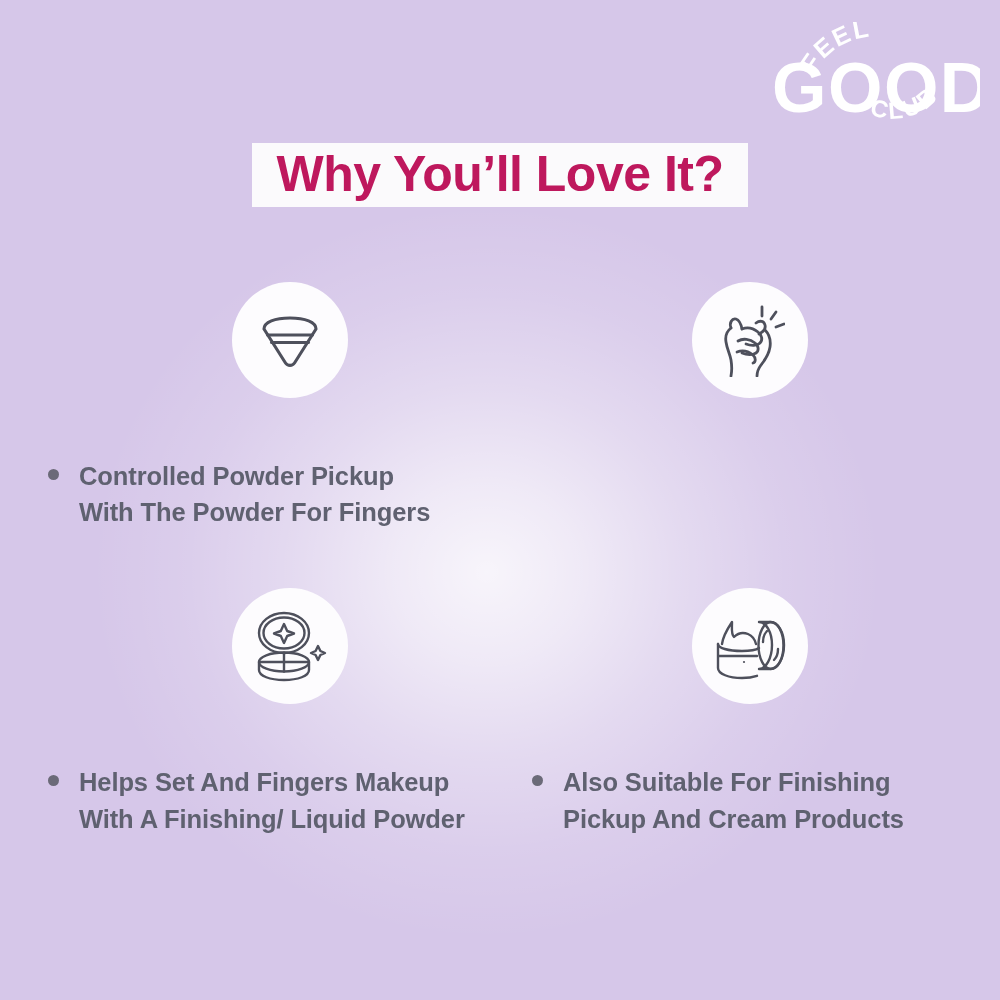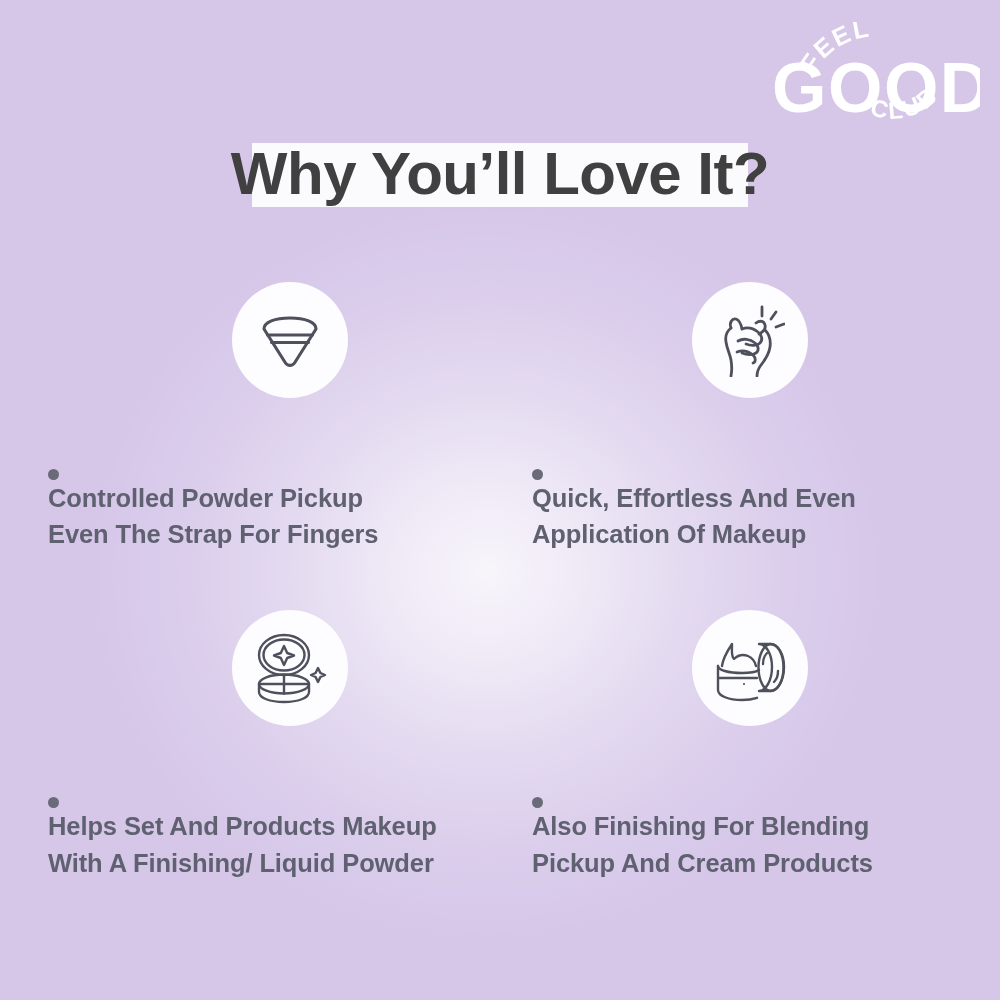--- a/index.html
+++ b/index.html
@@ -48,23 +48,23 @@
     left: 252px;
     top: 143px;
     width: 496px;
     height: 64px;
     background: #fbfafc;
     display: flex;
     align-items: center;
     justify-content: center;
   }
   .title-text {
-    font-size: 60px;
+    font-size: 50px;
     font-weight: bold;
-    color: #404040;
+    color: #be185d;
     letter-spacing: -0.5px;
     white-space: nowrap;
     line-height: 1;
     padding-bottom: 3px;
   }
 
   
   .features {
     position: absolute;
     left: 0;
@@ -90,21 +90,20 @@
     justify-content: center;
     margin-left: 232px;
   }
   .feature.right .icon-circle { margin-left: 192px; }
   .icon-circle svg { display: block; }
 
   .feature-text {
     display: flex;
     margin-top: 60px;
     padding-left: 48px;
-    flex-direction: column;
   }
   .feature.right .feature-text { padding-left: 32px; }
   .bullet {
     width: 11px;
     height: 11px;
     border-radius: 50%;
     background: #6b6a78;
     flex: 0 0 auto;
     margin-top: 11px;
     margin-right: 20px;
@@ -159,21 +158,21 @@
                 <line x1="14.6" y1="32" x2="59.4" y2="32"></line>
                 <line x1="18.6" y1="39.5" x2="55.4" y2="39.5"></line>
               </g>
             </svg>
           </span>
         </div>
         <div class="feature-text">
           <span class="bullet"></span>
           <div class="feature-label">
             <span>Controlled Powder Pickup</span><br>
-            <span>Even The Strap For Fingers</span>
+            <span>With The Powder For Fingers</span>
           </div>
         </div>
       </div>
 
       <div class="feature right">
         <div class="icon-circle">
           <span>
             <svg width="70" height="74" viewBox="0 0 70 74">
               <g fill="none" stroke="#4e505c" stroke-width="2.8" stroke-linecap="round" stroke-linejoin="round">
 
@@ -191,27 +190,20 @@
 
                 <path d="M27 26 C32 24 38 25 43 29 C47 32 48 37 45 40
                          C42 43 36 43 31 41"></path>
                 <path d="M23 38 C28 35 35 36 40 40 C44 43 44 48 41 50
                          C38 52 32 52 27 50"></path>
                 <path d="M22 49 C27 47 33 48 38 52 C41 55 41 59 38 60"></path>
               </g>
             </svg>
           </span>
         </div>
-        <div class="feature-text">
-          <span class="bullet"></span>
-          <div class="feature-label">
-            <span>Quick, Effortless And Even</span><br>
-            <span>Application Of Makeup</span>
-          </div>
-        </div>
       </div>
 
     </div>
 
     <div class="feature-row second">
 
       <div class="feature left">
         <div class="icon-circle">
           <span>
             <svg width="76" height="72" viewBox="0 0 76 72">
@@ -228,21 +220,21 @@
                 <line x1="7.2" y1="52" x2="56.8" y2="52"></line>
 
                 <path d="M66 36 L68.4 41 L73 43 L68.4 45 L66 50 L63.6 45 L59 43 L63.6 41 Z"></path>
               </g>
             </svg>
           </span>
         </div>
         <div class="feature-text">
           <span class="bullet"></span>
           <div class="feature-label">
-            <span>Helps Set And Products Makeup</span><br>
+            <span>Helps Set And Fingers Makeup</span><br>
             <span>With A Finishing/ Liquid Powder</span>
           </div>
         </div>
       </div>
 
       <div class="feature right">
         <div class="icon-circle">
           <span>
             <svg width="80" height="68" viewBox="0 0 80 68">
               <g fill="none" stroke="#4e505c" stroke-width="2.4" stroke-linecap="round" stroke-linejoin="round">
@@ -261,21 +253,21 @@
                 <ellipse cx="61" cy="33.5" rx="12.5" ry="23.5"></ellipse>
                 <path d="M57 19 C54 22 53 26 53 30"></path>
                 <path d="M64 48 C67 45 68 41 68 37"></path>
               </g>
             </svg>
           </span>
         </div>
         <div class="feature-text">
           <span class="bullet"></span>
           <div class="feature-label">
-            <span>Also Finishing For Blending</span><br>
+            <span>Also Suitable For Finishing</span><br>
             <span>Pickup And Cream Products</span>
           </div>
         </div>
       </div>
 
     </div>
   </div>
 
 </div>
 

